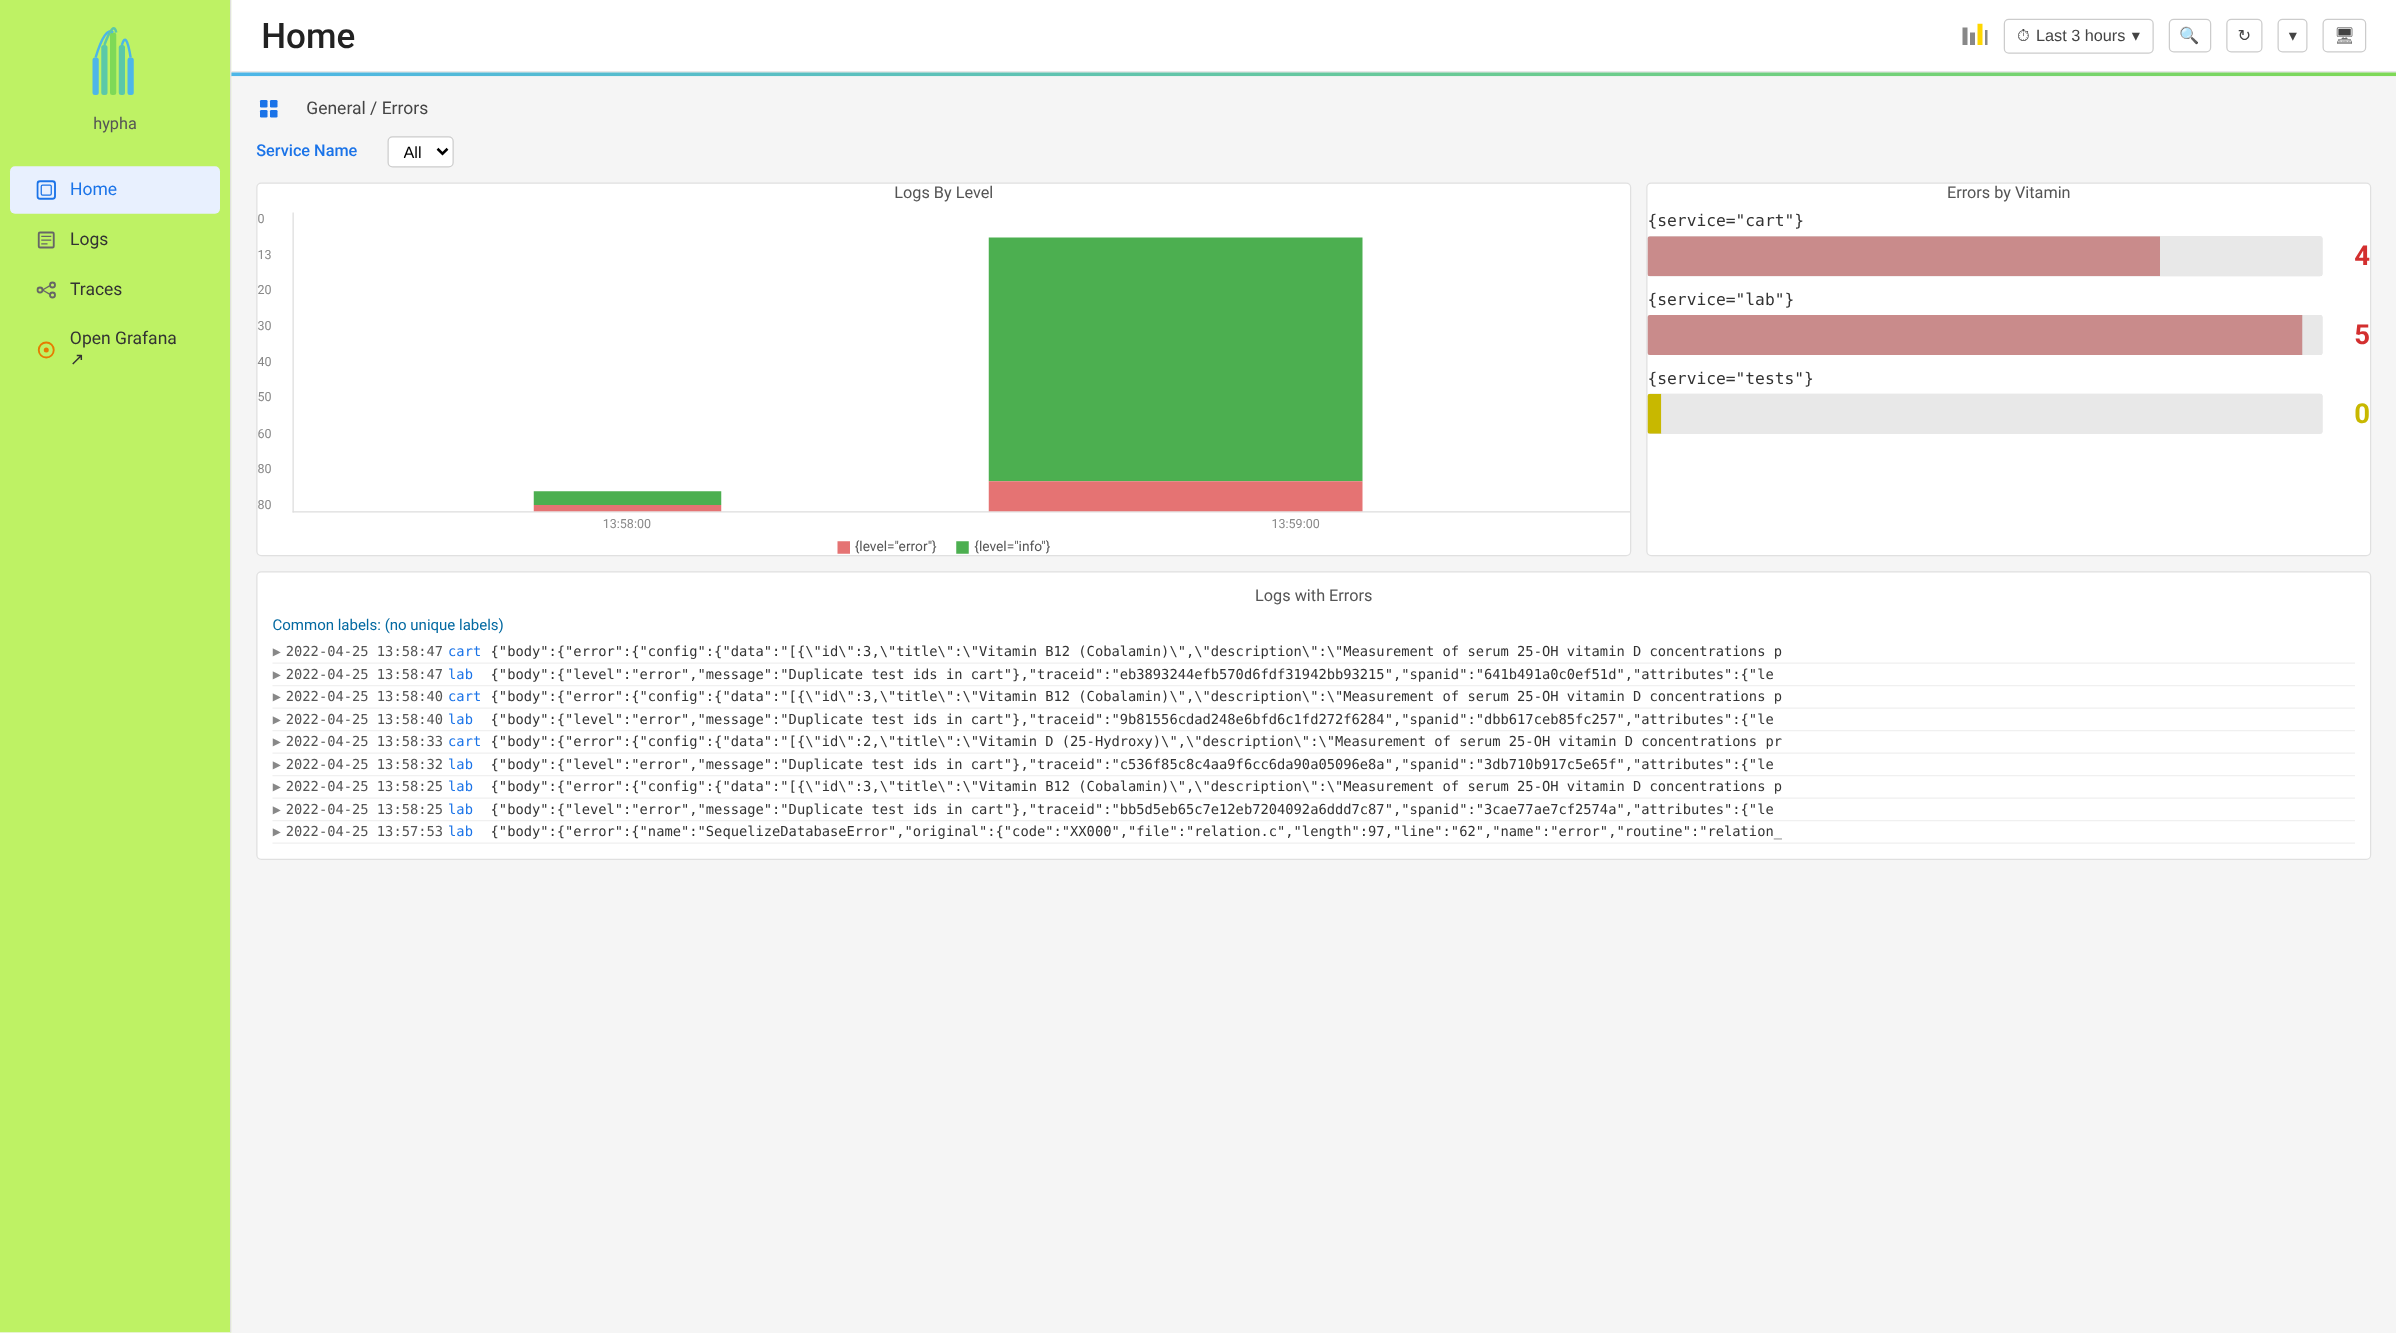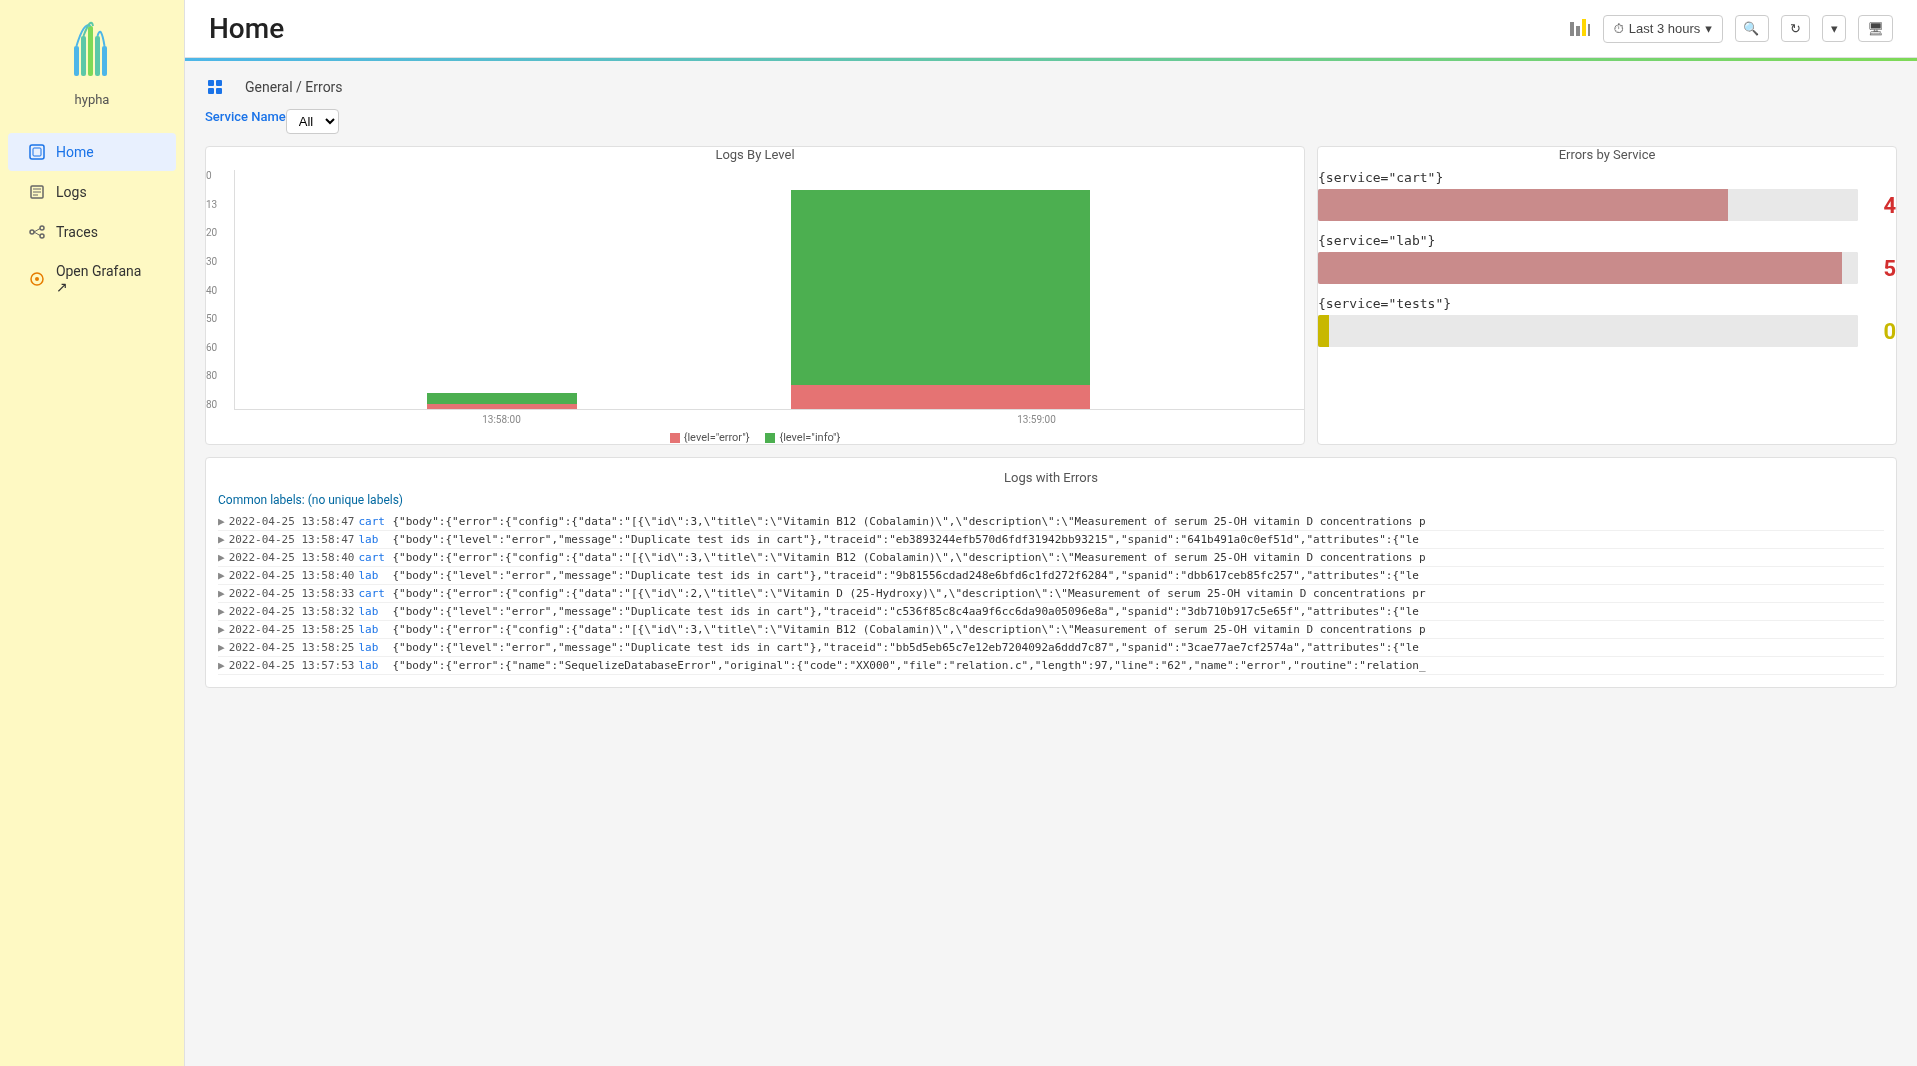--- a/index.html
+++ b/index.html
@@ -1,21 +1,21 @@
 <!DOCTYPE html>
 <html><head>
   <meta charset="utf-8">
   <style>
     * { box-sizing: border-box; margin: 0; padding: 0; }
     body { font-family: -apple-system, BlinkMacSystemFont, 'Segoe UI', Roboto, sans-serif; background: #f5f5f5; display: flex; height: 1066px; overflow: hidden; }
 
     
     .sidebar {
       width: 185px;
-      background: #fef9c3;
+      background: #bef264;
       border-right: 1px solid #e0e0e0;
       display: flex;
       flex-direction: column;
       align-items: center;
       padding-top: 16px;
       flex-shrink: 0;
     }
     .sidebar-logo {
       display: flex;
       flex-direction: column;
@@ -115,21 +115,22 @@
       align-items: center;
       justify-content: center;
       color: #555;
     }
     .breadcrumb-text {
       font-size: 14px;
       color: #444;
     }
     .filter-bar {
       display: flex;
-      gap: 0;
+      align-items: center;
+      gap: 24px;
       margin-bottom: 12px;
     }
     .filter-label {
       font-size: 13px;
       color: #1a73e8;
       font-weight: 500;
     }
     .filter-select {
       padding: 3px 8px;
       border: 1px solid #ccc;
@@ -467,21 +468,21 @@
             </div>
             <div class="legend-item">
               <div class="legend-dot" style="background:#4caf50;"></div>
               <span>{level="info"}</span>
             </div>
           </div>
         </div>
       </div>
 
       <div class="panel errors-panel">
-        <div class="panel-title">Errors by Service</div>
+        <div class="panel-title">Errors by Vitamin</div>
 
         <div class="service-row">
           <div class="service-label">{service="cart"}</div>
           <div class="service-bar-row">
             <div class="service-bar-container">
               <div class="service-bar-fill" style="width:76%; background:#c98b8b;"></div>
               <div style="flex:1; background:#e8e8e8;"></div>
             </div>
             <span class="service-count" style="color:#d32f2f;">4</span>
           </div>

